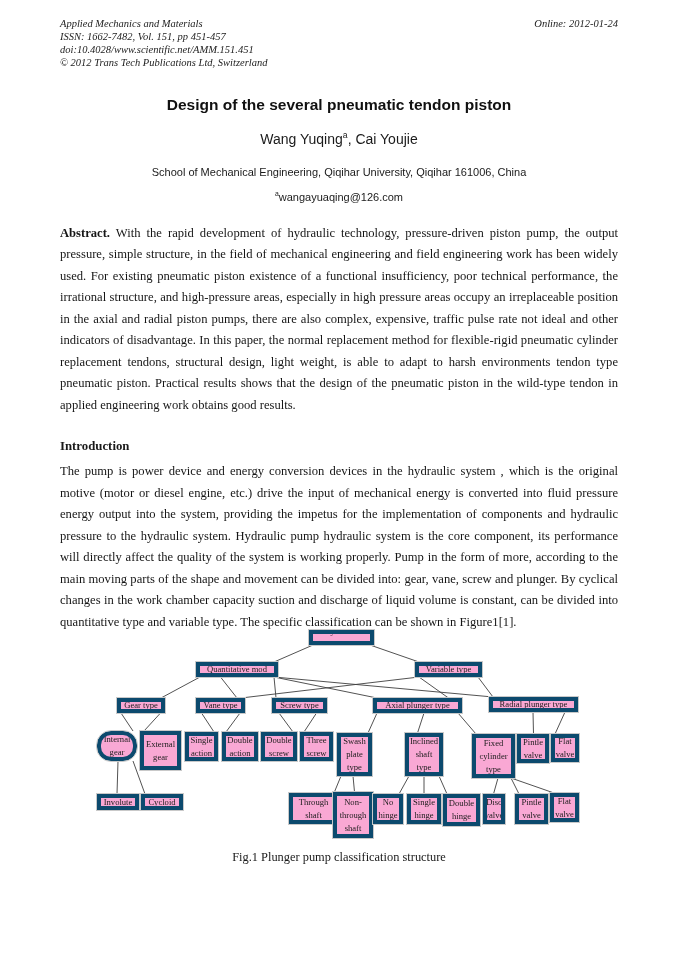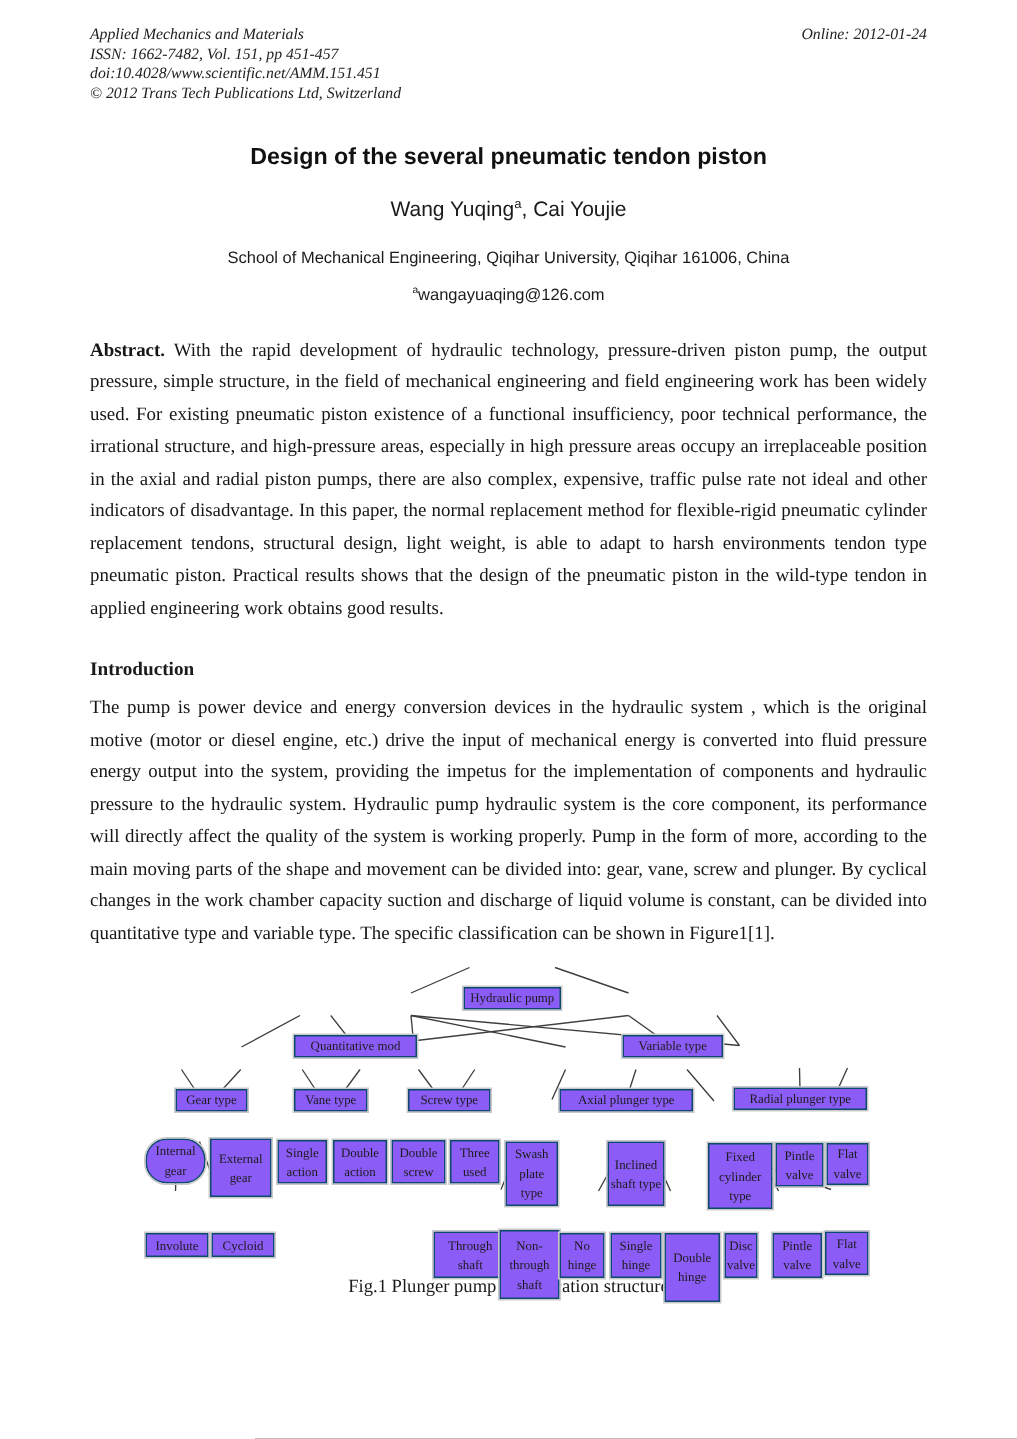--- a/index.html
+++ b/index.html
@@ -27,26 +27,25 @@
              margin:0;color:#161616;}
   .abstract{margin-top:20px;}
   .lead{font-weight:bold;}
   .section{font:bold 12.8px "Liberation Serif",serif;margin:23px 0 0 0;}
   .intro-p{margin-top:7px;}
   
   .fig{margin:0;padding:0;}
   .diagram{position:relative;width:558px;height:212px;margin:-4px auto 0 auto;}
   .diagram svg{position:absolute;left:0;top:0;}
   .node{
-    position:absolute;box-sizing:border-box;background:#8b5cf6;
-    border:1px solid #0c4a6e;outline:1px solid #c9c9c9;
+    position:absolute;box-sizing:border-box;background:#f9a8d4;
+    border:4px solid #0c4a6e;outline:1px solid #c9c9c9;
     display:flex;align-items:center;justify-content:center;text-align:center;
     font:8.6px/1.5 "Liberation Serif",serif;color:#1c1c1c;padding:0 1px;
     overflow:hidden;
-    margin-top:28px;
   }
   .caption{font:12.4px "Liberation Serif",serif;text-align:center;margin-top:9px;}
 </style>
 </head>
 <body>
 
 <div class="page">
 
   <div class="hdr">
     <div class="hdr-left">
@@ -114,33 +113,33 @@
         <div class="node" style="left: 57px; top: 69px; width: 48px; height: 15px;">Gear type</div>
         <div class="node" style="left: 136px; top: 69px; width: 49px; height: 15px;">Vane type</div>
         <div class="node" style="left: 212px; top: 69px; width: 55px; height: 15px;">Screw type</div>
         <div class="node" style="left: 313px; top: 69px; width: 89px; height: 15px;">Axial plunger type</div>
         <div class="node" style="left: 429px; top: 68px; width: 89px; height: 15px;">Radial plunger type</div>
         <div class="node" style="left: 37px; top: 102px; width: 40px; height: 30px; border-radius: 14px;">Internal gear</div>
         <div class="node" style="left: 80px; top: 102px; width: 41px; height: 39px; text-align: center;">External gear</div>
         <div class="node" style="left: 125px; top: 103px; width: 33px; height: 29px;">Single action</div>
         <div class="node" style="left: 162px; top: 103px; width: 36px; height: 29px;">Double action</div>
         <div class="node" style="left: 201px; top: 103px; width: 36px; height: 29px;">Double screw</div>
-        <div class="node" style="left: 240px; top: 103px; width: 33px; height: 29px;">Three used</div>
+        <div class="node" style="left: 240px; top: 103px; width: 33px; height: 29px;">Three screw</div>
         <div class="node" style="left: 277px; top: 104px; width: 35px; height: 43px;">Swash plate type</div>
         <div class="node" style="left: 345px; top: 104px; width: 38px; height: 43px;">Inclined shaft type</div>
         <div class="node" style="left: 412px; top: 105px; width: 43px; height: 44px;">Fixed cylinder type</div>
         <div class="node" style="left: 457px; top: 105px; width: 32px; height: 29px;">Pintle valve</div>
         <div class="node" style="left: 491px; top: 105px; width: 28px; height: 28px;">Flat valve</div>
         <div class="node" style="left: 37px; top: 165px; width: 42px; height: 16px;">Involute</div>
         <div class="node" style="left: 81px; top: 165px; width: 42px; height: 16px;">Cycloid</div>
         <div class="node" style="left: 229px; top: 164px; width: 49px; height: 31px;">Through shaft</div>
         <div class="node" style="left: 273px; top: 163px; width: 40px; height: 46px;">Non-through shaft</div>
         <div class="node" style="left: 313px; top: 165px; width: 30px; height: 30px;">No hinge</div>
         <div class="node" style="left: 347px; top: 165px; width: 34px; height: 30px;">Single hinge</div>
-        <div class="node" style="left: 383px; top: 165px; width: 37px; height: 46px;">Double hinge</div>
+        <div class="node" style="left: 383px; top: 165px; width: 37px; height: 32px;">Double hinge</div>
         <div class="node" style="left: 423px; top: 165px; width: 22px; height: 30px;">Disc valve</div>
         <div class="node" style="left: 455px; top: 165px; width: 33px; height: 30px;">Pintle valve</div>
         <div class="node" style="left: 490px; top: 164px; width: 29px; height: 29px;">Flat valve</div>
       </div>
     <figcaption class="caption">Fig.1 Plunger pump classification structure</figcaption>
   </figure>
 
 </div>
 
 </body></html>

